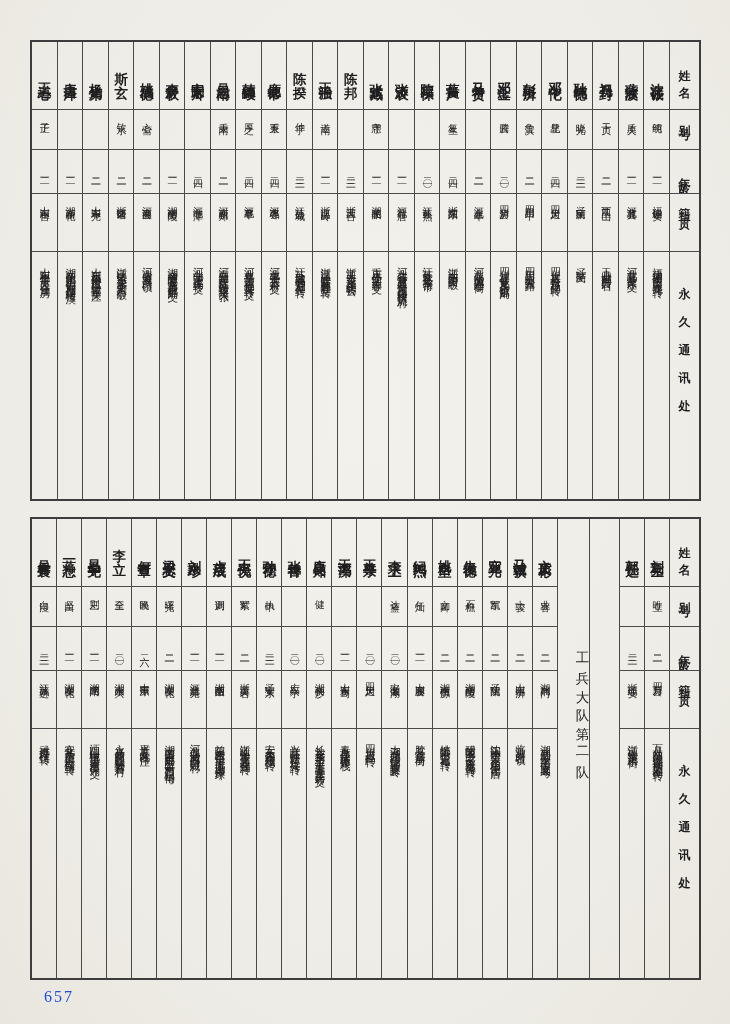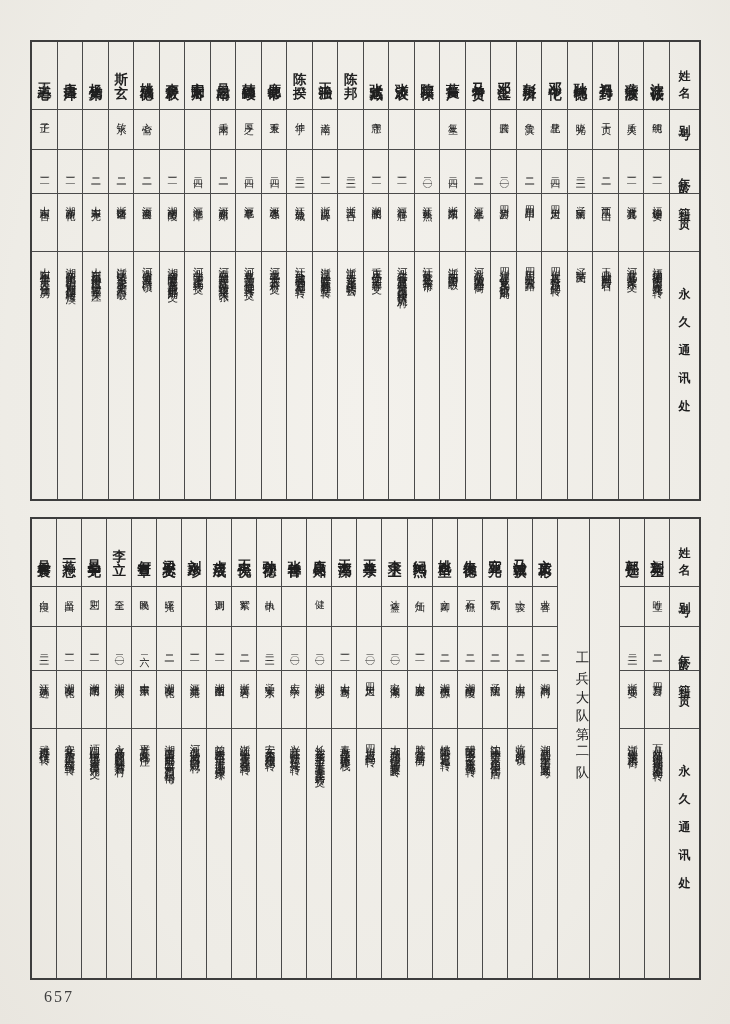--- a/index.html
+++ b/index.html
@@ -52,21 +52,21 @@
   .hd-alias{letter-spacing:5px;}
   .hd-age{letter-spacing:5px;}
   .hd-native{letter-spacing:11px;}
   .hd-addr{letter-spacing:28px;padding-top:18px;}
   .divider-text{
     font-size:13.5px;letter-spacing:19px;padding-top:122px;
   }
   .name-wrap{display:flex;flex-direction:column;align-items:center;}
   .page-number{
     position:absolute;left:44px;top:988px;
-    font-size:16px;color:#404040;letter-spacing:2px;
+    font-size:16px;color:#1d4ed8;letter-spacing:2px;
     font-family:"Liberation Serif","DejaVu Serif",serif;
   }
 </style>
 </head>
 <body>
 
 <div class="dir-table table-top" id="table-0">
   <div class="col header-col">
     <div class="cell h-name">
         <span class="vtext hd hd-name">姓名</span>

